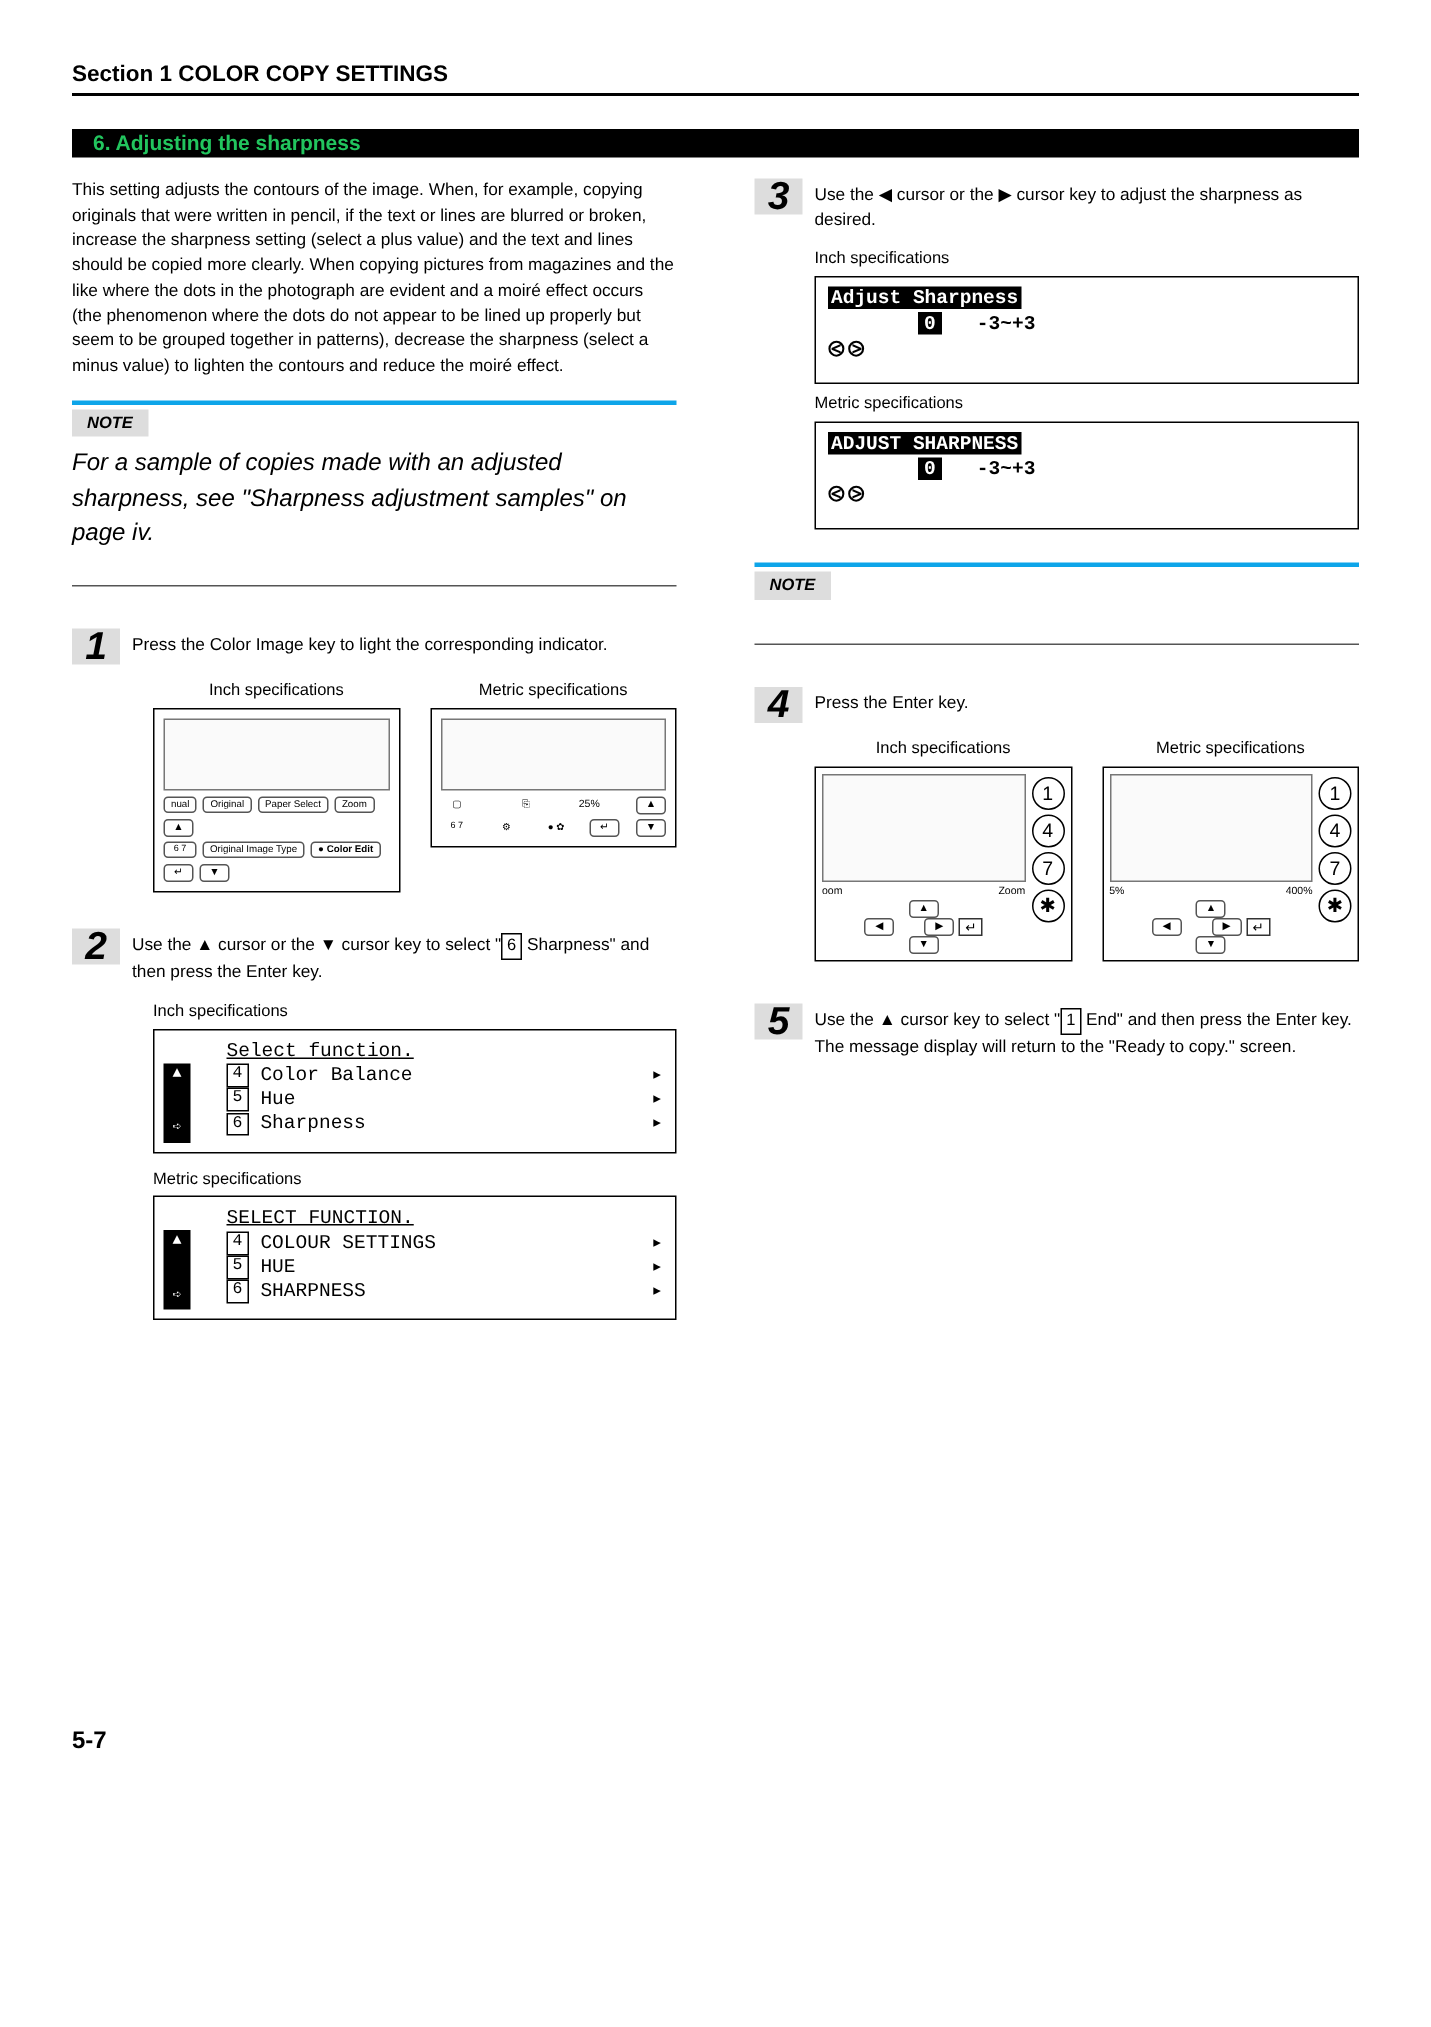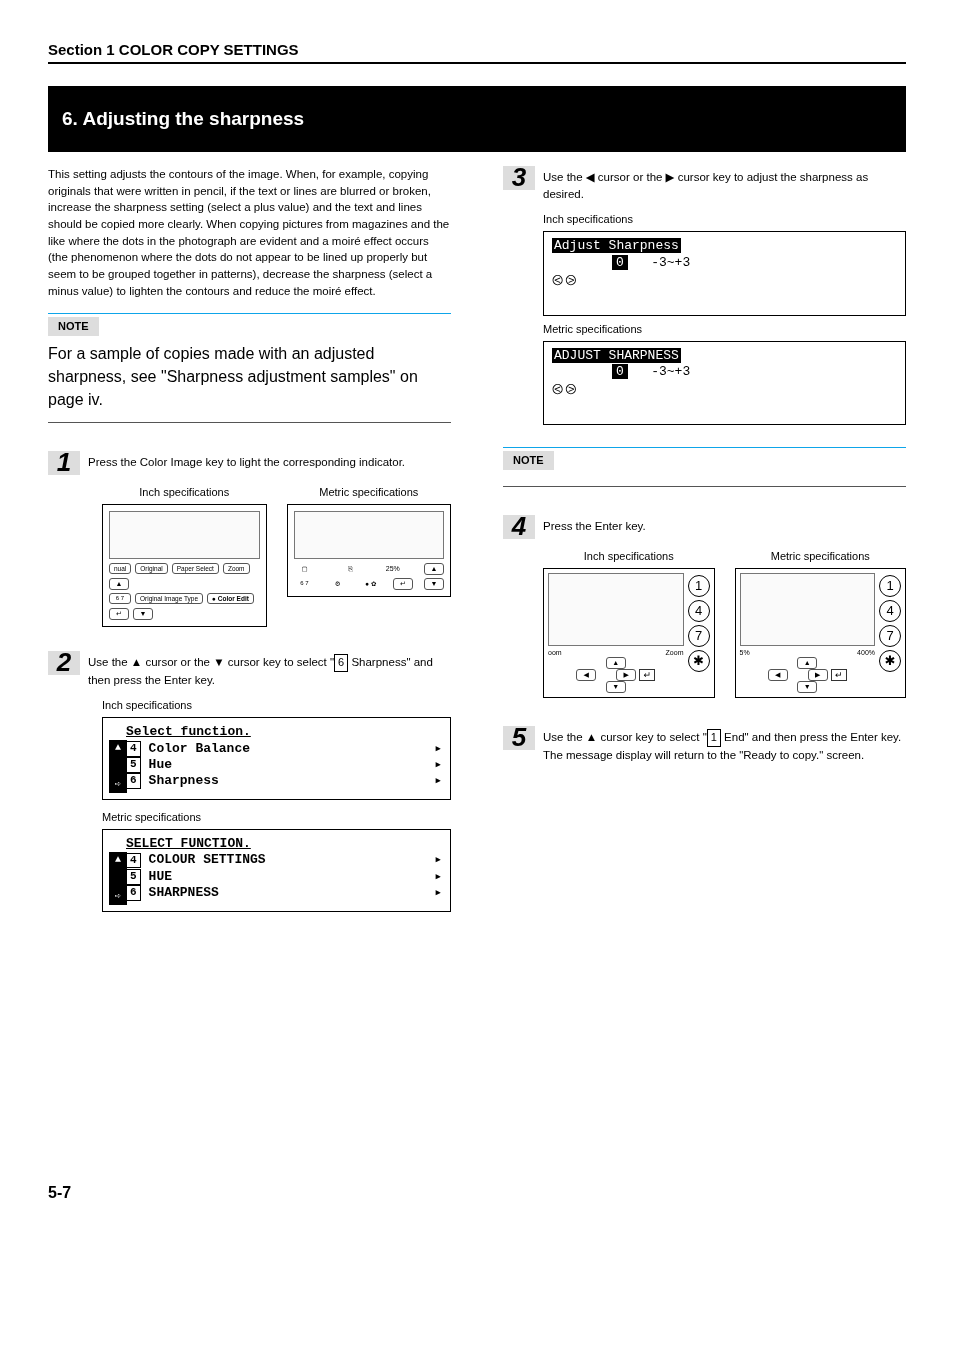--- a/index.html
+++ b/index.html
@@ -13,37 +13,38 @@
   }
   .section-header {
     font-size: 15px;
     font-weight: bold;
     border-bottom: 2px solid #000;
     padding-bottom: 2px;
     margin-bottom: 22px;
   }
   .title-bar {
     background: #000;
-    color: #ffffff;
-    font-size: 19px;
-    font-weight: bold;
-    padding: 20px 14px;
+    color: #22c55e;
+    font-size: 14px;
+    font-weight: bold;
+    padding: 0 14px;
     margin-bottom: 14px;
   }
   .columns {
     display: flex;
     gap: 52px;
   }
   .col { flex: 1; min-width: 0; }
   .intro { font-size: 11.5px; line-height: 1.45; margin-bottom: 14px; }
   .note-box {
-    border-top: 1px solid #0ea5e9;
+    border-top: 3px solid #0ea5e9;
     border-bottom: 1px solid #555;
-    padding-bottom: 10px;
+    padding-bottom: 23px;
     margin-bottom: 28px;
+    font-style: italic;
   }
   .note-label {
     display: inline-block;
     background: #ddd;
     padding: 2px 10px;
     font-size: 11px;
     font-weight: bold;
     margin-bottom: 6px;
   }
   .note-text { font-size: 16px; line-height: 1.45; }
@@ -119,30 +120,31 @@
   }
   .lcd-header-plain {
     text-decoration: underline;
   }
   .lcd-line { display: flex; align-items: center; gap: 8px; }
   .lcd-side {
      position: absolute; left: 6px; top: 22px; bottom: 6px; width: 18px;
      background: #000; display:flex; flex-direction: column; justify-content: space-between; align-items: center;
      color:#fff; font-size:9px; padding:2px 0;
   }
-  .lcd-body { margin-left: 15px; font-weight: bold; }
+  .lcd-body { margin-left: 40px; }
   .numbox { border:1px solid #000; padding:0 3px; font-size:11px; display:inline-block; min-width:12px; text-align:center; }
   .lcd2 {
     border: 1px solid #000;
     margin-left: 0;
-    padding: 6px 8px 24px;
+    padding: 6px 8px 12px;
     font-family: "Courier New", monospace;
     font-size: 13px;
     line-height: 1.3;
     margin-bottom: 6px;
+    font-weight: bold;
   }
   .lcd2-title-inv { background:#000; color:#fff; padding:0 2px; }
   .nav-icons { font-size: 14px; letter-spacing: 2px; }
   .right-spec-label { font-size: 11px; margin: 6px 0 4px 0; }
   .keypad {
     border:1px solid #000;
     padding:4px;
     height: 130px;
     display:flex;
     gap:4px;

